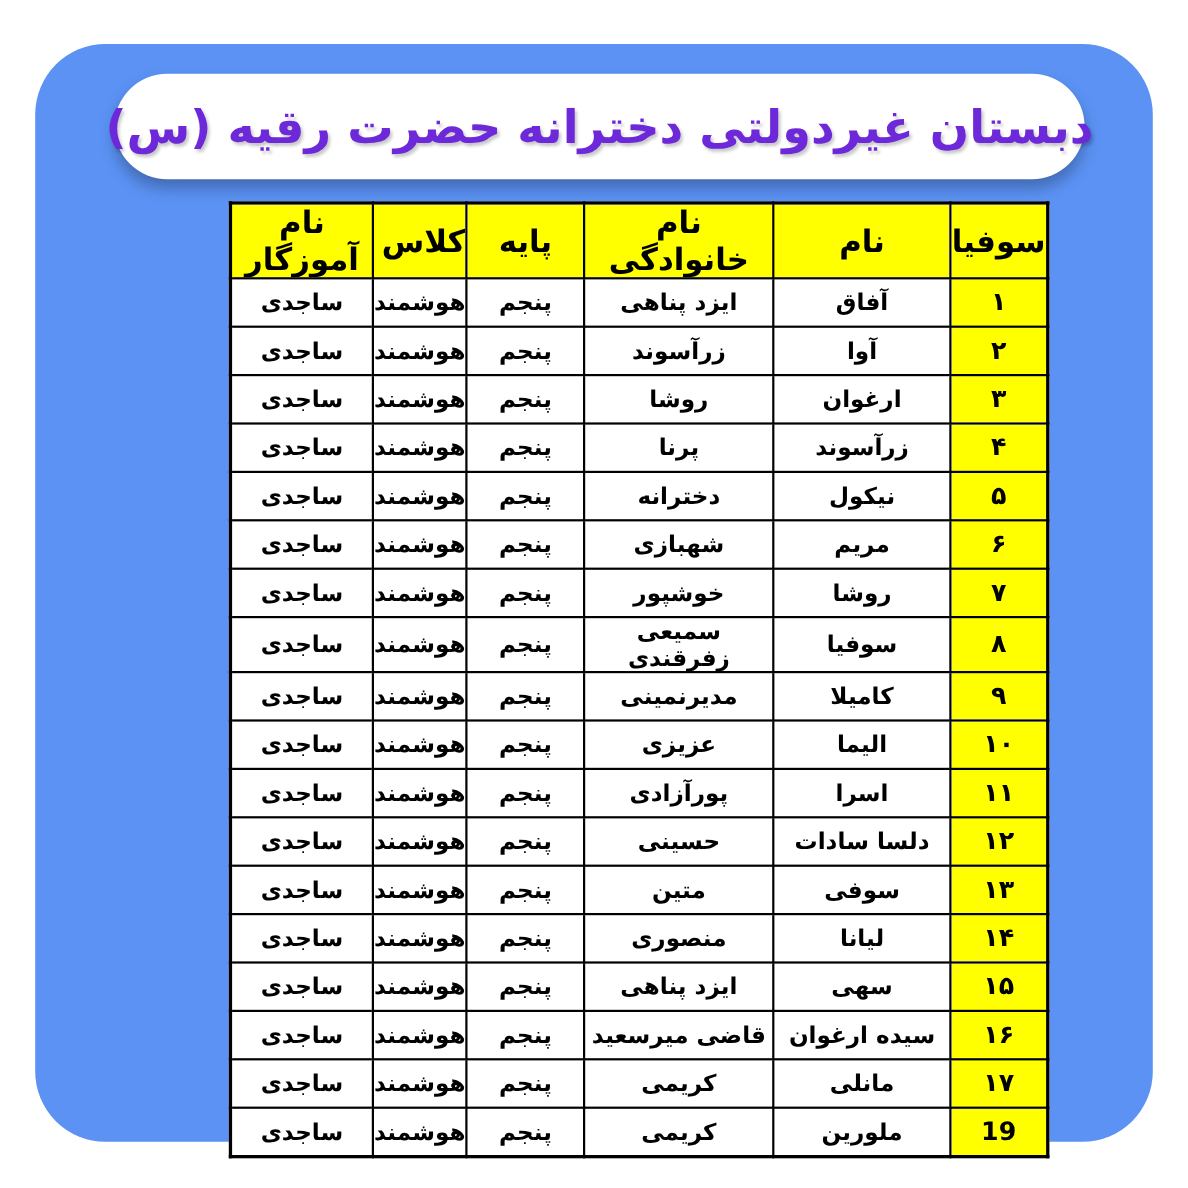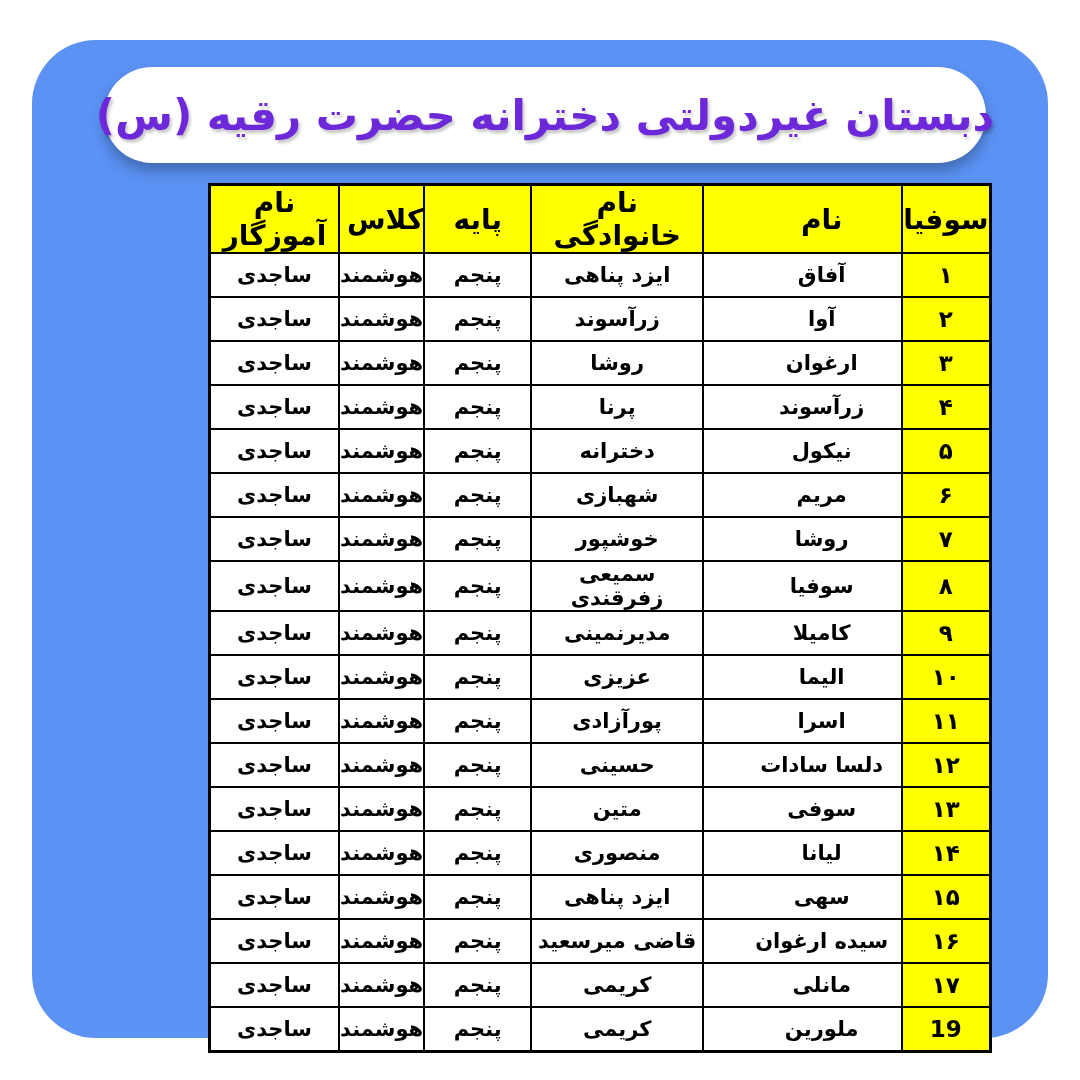--- a/index.html
+++ b/index.html
@@ -71,21 +71,21 @@
   td {
     height: 42px;
     font-size: 21px;
     background: #ffffff;
   }
   td.c-radif {
     background: var(--header-yellow, #FFFF00);
     font-size: 23px;
   }
   .c-radif   { width: 55px;  }
-  .c-name    { width: 159px; padding-left: 38px; }
+  .c-name    { width: 159px; }
   .c-family  { width: 170px; margin-left: 28px; }
   .c-grade   { width: 105px; }
   .c-class   { width: 76px; text-align: right;  }
   .c-teacher { width: 127px; }
 </style>
 </head>
 <body>
 
 <div class="page">
   <div class="card">

